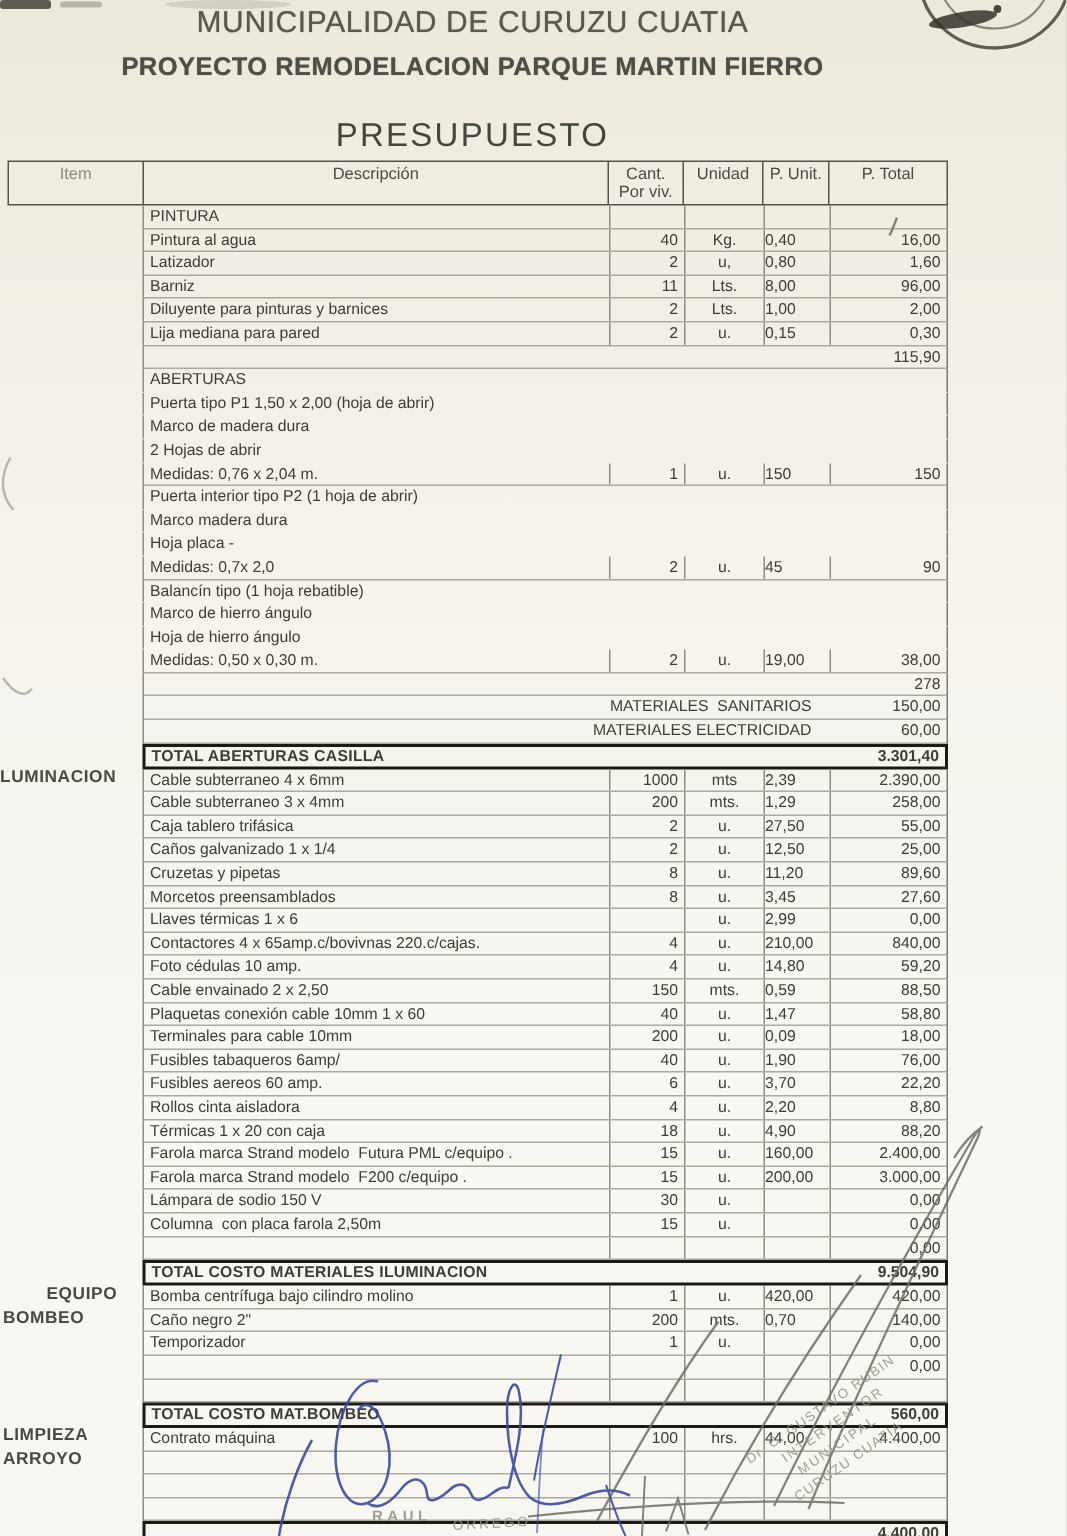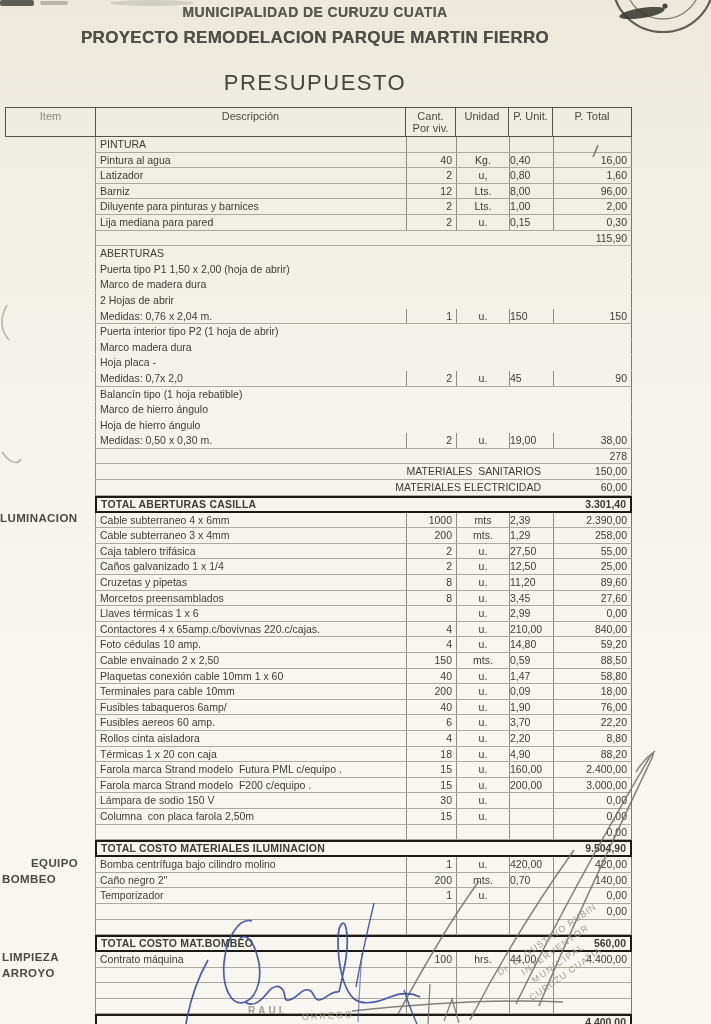--- a/index.html
+++ b/index.html
@@ -3,21 +3,21 @@
 <meta charset="utf-8">
 <style>
   html,body{margin:0;padding:0;background:#d8d6cf;}
   .page{
     position:relative;width:711px;height:1024px;overflow:hidden;
     background:linear-gradient(180deg,#ece8db 0%,#f0ede3 14%,#f5f3ec 40%,#f8f7f2 75%,#f7f6f0 100%);
     font-family:"Liberation Sans","DejaVu Sans",sans-serif;color:#3d3c35;
   }
   
   .titles{position:absolute;left:0;top:0;width:630px;text-align:center;}
-  .t1{margin-top:4px;font-size:14px;font-weight:700;color:#5a5950;letter-spacing:.4px;text-shadow:0 0 .6px #6a6960;}
+  .t1{margin-top:4px;font-size:20px;font-weight:400;color:#5a5950;letter-spacing:.4px;text-shadow:0 0 .6px #6a6960;}
   .t2{margin-top:8px;font-size:17px;font-weight:700;color:#504f47;letter-spacing:.3px;text-shadow:0 0 .6px #62615a;}
   .t3{margin-top:22px;font-size:22px;font-weight:400;color:#45443d;letter-spacing:1.5px;}
   
   .tablewrap{position:absolute;left:5px;top:107px;width:627px;}
   .thead{display:flex;height:30px;border:1.5px solid #55534b;box-sizing:border-box;background:transparent;}
   .thead .hc{box-sizing:border-box;border-right:1.3px solid #55534b;font-size:11px;color:#4a4943;
     display:flex;flex-direction:column;align-items:center;padding-top:2px;line-height:12px;}
   .hc.item{width:90px;color:#8b8a7e;}
   .hc.desc{width:310px;}
   .hc.cant{width:50px;}
@@ -100,21 +100,21 @@
         </div>
         <div class="row n">
           <div class="c cd">Latizador</div>
           <div class="c cc">2</div>
           <div class="c cu">u,</div>
           <div class="c cp">0,80</div>
           <div class="c ct">1,60</div>
         </div>
         <div class="row n">
           <div class="c cd">Barniz</div>
-          <div class="c cc">12</div>
+          <div class="c cc">11</div>
           <div class="c cu">Lts.</div>
           <div class="c cp">8,00</div>
           <div class="c ct">96,00</div>
         </div>
         <div class="row n">
           <div class="c cd">Diluyente para pinturas y barnices</div>
           <div class="c cc">2</div>
           <div class="c cu">Lts.</div>
           <div class="c cp">1,00</div>
           <div class="c ct">2,00</div>

